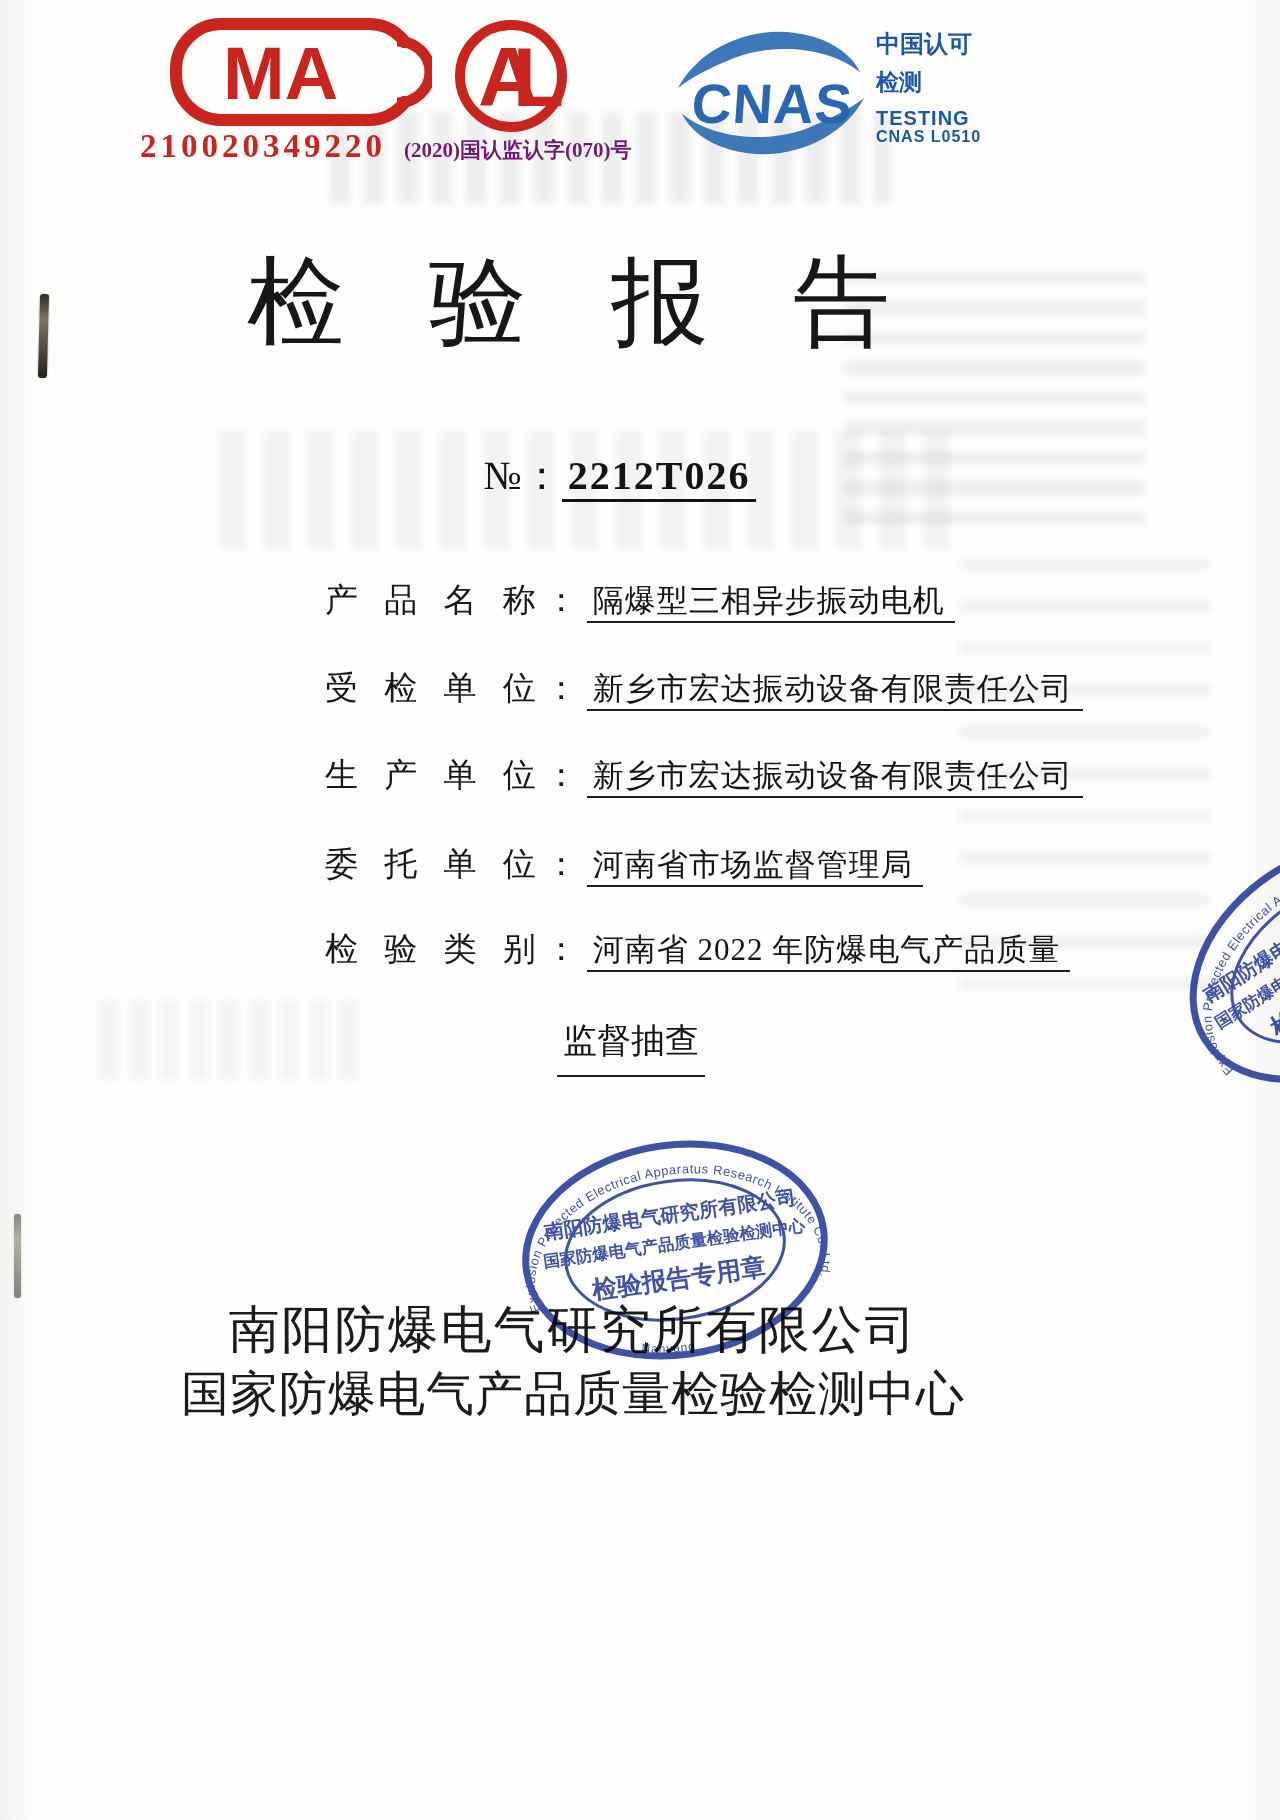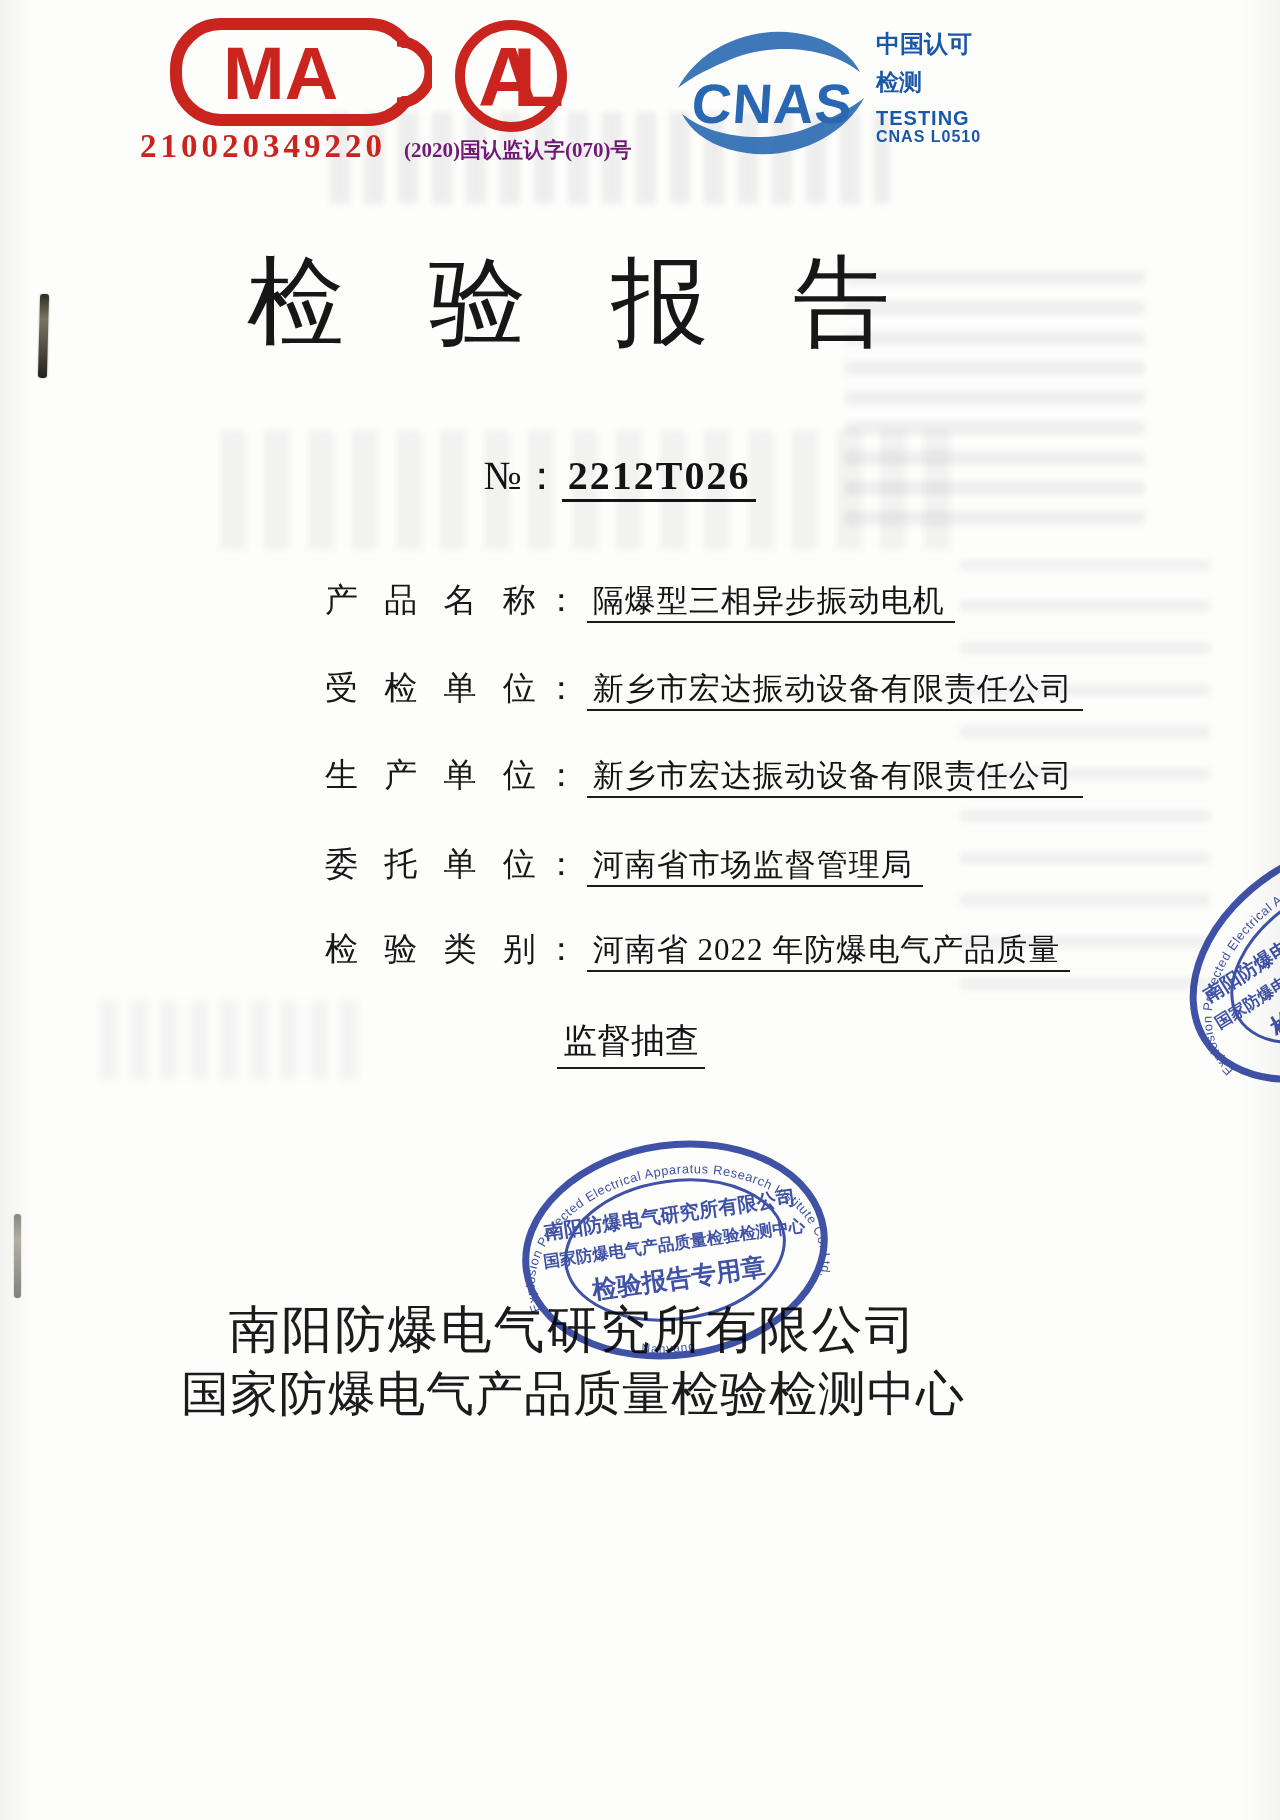--- a/index.html
+++ b/index.html
@@ -32,21 +32,21 @@
   .report-no{left:0;top:448px;width:1240px;text-align:center;font-size:40px;color:#141414;}
   .report-no .num{border-bottom:3px solid #141414;padding:0 6px 1px 6px;letter-spacing:2px;font-weight:bold;}
   
   .field{left:300px;white-space:nowrap;margin-left:25px;}
   .field .lbl{font-size:33px;letter-spacing:9px;color:#181818;}
   .field .val{
     font-size:31px;color:#141414;border-bottom:2px solid #1c1c1c;
     padding:0 10px 3px 6px;letter-spacing:1px;
   }
   .continuation{left:0;top:1018px;width:1262px;text-align:center;}
-  .continuation span{font-size:34px;border-bottom:2px solid #1c1c1c;padding:0 6px 8px 6px;color:#141414;}
+  .continuation span{font-size:34px;border-bottom:2px solid #1c1c1c;padding:0 6px 16px 6px;color:#141414;}
   
   .footer-line1{left:0;top:1296px;width:1146px;text-align:center;font-size:51px;color:#1b1b1b;letter-spacing:2px;}
   .footer-line2{left:0;top:1362px;width:1146px;text-align:center;font-size:48px;color:#1b1b1b;letter-spacing:1px;}
   
   .stamp{mix-blend-mode:multiply;opacity:.9;}
   .stamp-main{left:495px;top:1108px;}
   .stamp-edge{left:1152px;top:818px;transform:rotate(-32deg);}
   svg text{font-family:"Liberation Sans","DejaVu Sans",sans-serif;}
   
   .staple{background:linear-gradient(180deg,#2e2c26,#7a7462 30%,#4a463c 70%,#23211c);border-radius:3px;box-shadow:0 0 2px rgba(0,0,0,.35);}

